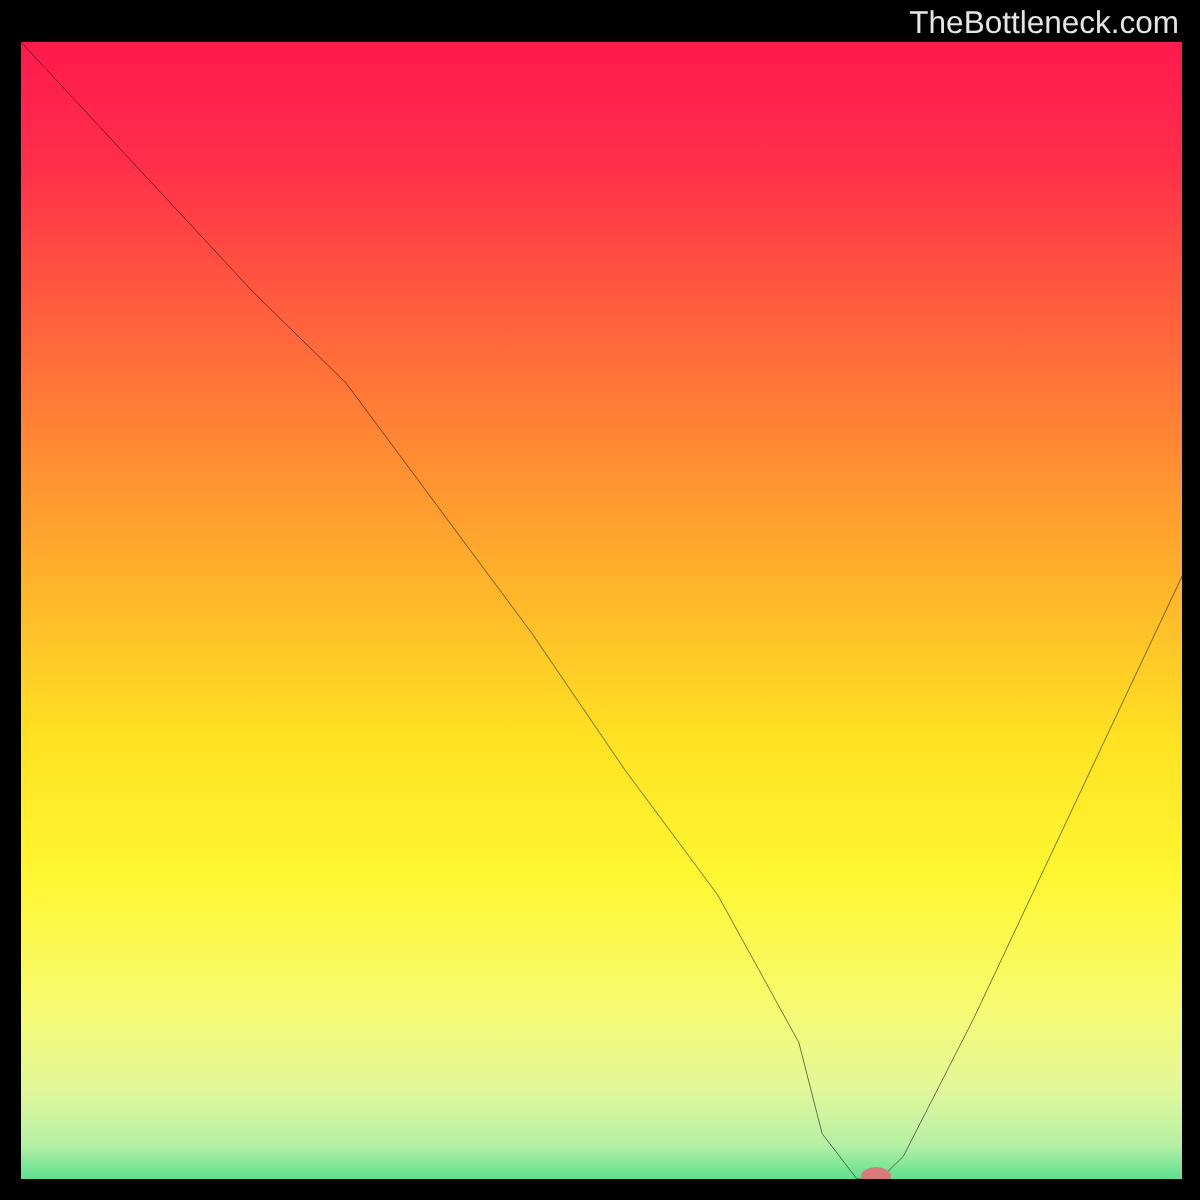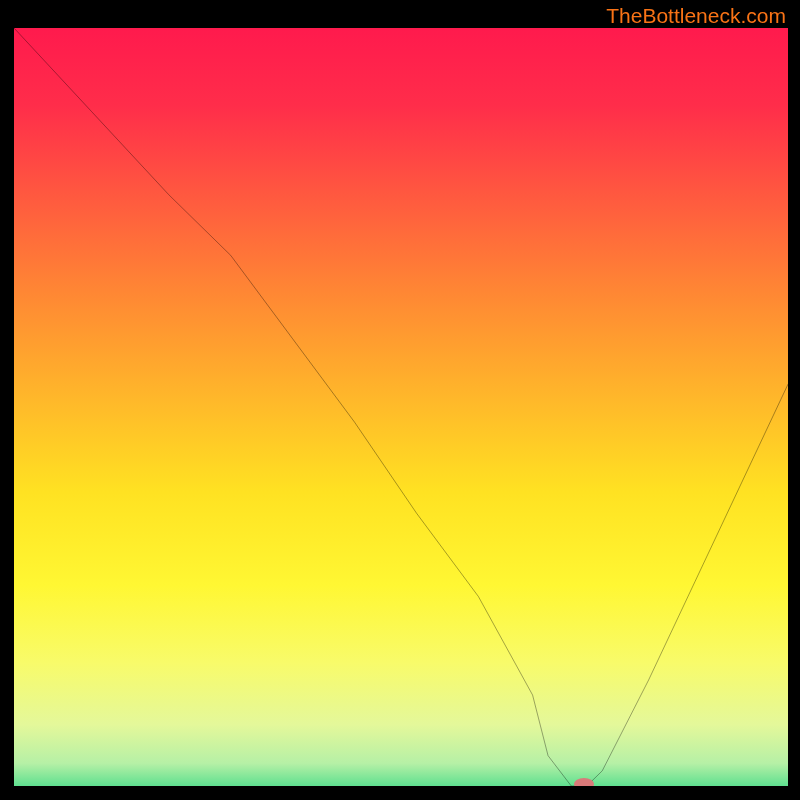--- a/index.html
+++ b/index.html
@@ -7,21 +7,21 @@
     width: 800px;
     height: 800px;
     background: #000;
     position: relative;
     font-family: Arial, sans-serif;
   }
   .watermark {
     position: absolute;
     top: 4px;
     right: 14px;
-    color: #f97316;
+    color: #e5e5e5;
     font-size: 21px;
     z-index: 10;
   }
   .plot-area {
     position: absolute;
     left: 12px;
     top: 28px;
     width: 776px;
     height: 760px;
     border: 2px solid #000;

